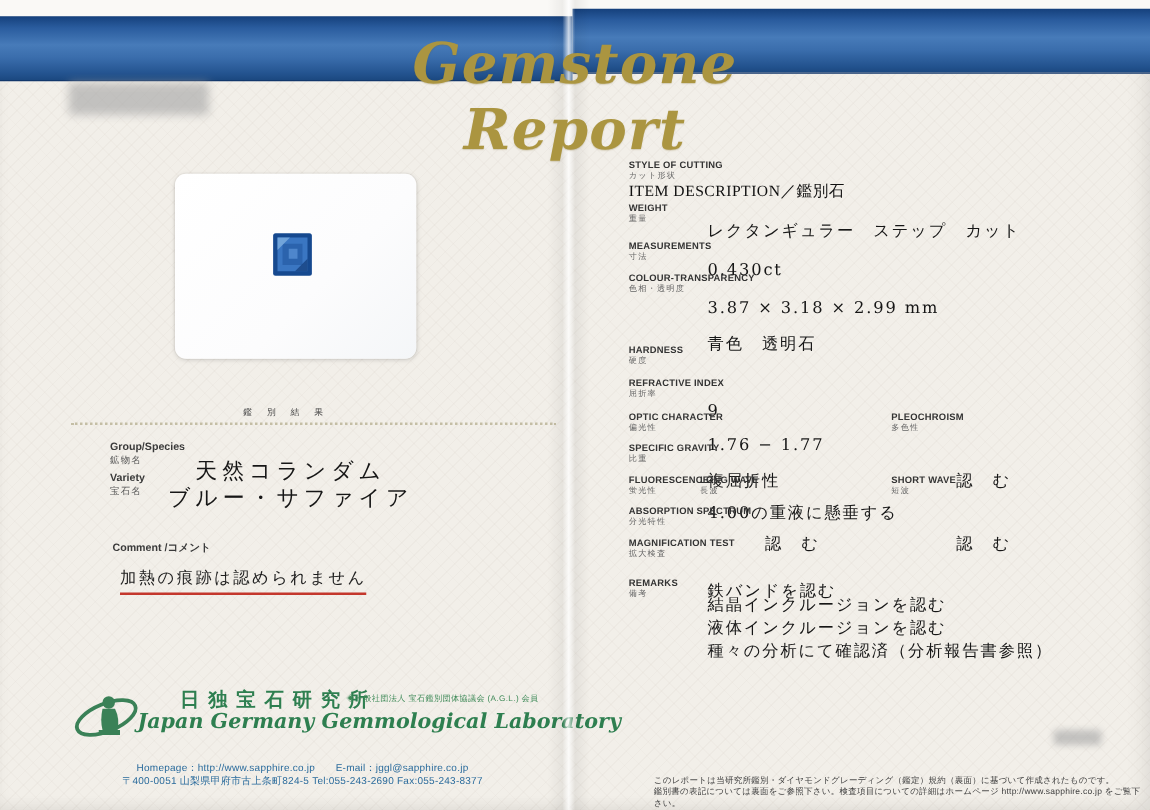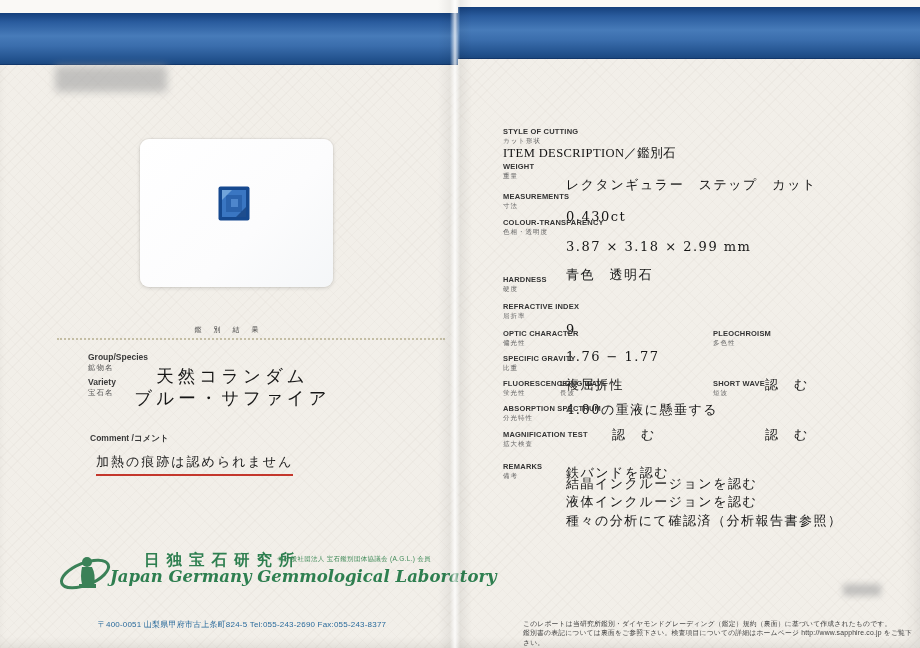--- a/index.html
+++ b/index.html
@@ -79,20 +79,21 @@
 </head>
 <body>
 
 <div id="scan">
 
   <div id="top-strip" class="abs"></div>
   <div id="band-left" class="abs band"></div>
   <div id="band-right" class="abs band"></div>
   <div id="fold" class="abs"></div>
 
+  <div id="title" class="abs">Gemstone Report</div>
 
   <div id="redact-left" class="abs redacted"></div>
 
   <div id="photo-card" class="abs">
     <svg id="gem" class="abs" width="32" height="35" viewBox="0 0 32 35">
       <rect x="0.5" y="0.5" width="31" height="34" rx="2" fill="#16498f"></rect>
       <rect x="4" y="4" width="24" height="27" fill="#3a76c2"></rect>
       <rect x="8" y="9" width="16" height="17" fill="#2b63ad"></rect>
       <polygon points="4,4 14,4 4,14" fill="#7fb0e0" opacity="0.8"></polygon>
       <polygon points="28,31 18,31 28,21" fill="#123c78" opacity="0.7"></polygon>
@@ -120,20 +121,21 @@
 
   <svg class="abs" style="left:58px;top:546px;" width="54" height="54" viewBox="0 0 54 54">
     <ellipse cx="27" cy="28" rx="25" ry="11" fill="none" stroke="#3a8157" stroke-width="3" transform="rotate(-22 27 28)"></ellipse>
     <circle cx="29" cy="16" r="5" fill="#3a8157"></circle>
     <path d="M24 21 Q22 30 24 38 L36 38 Q38 29 34 21 Z" fill="#3a8157"></path>
     <rect x="21" y="38" width="17" height="4" fill="#3a8157"></rect>
   </svg>
   <div id="lab-name-ja" class="abs">日独宝石研究所</div>
   <div id="lab-member" class="abs">◈一般社団法人 宝石鑑別団体協議会 (A.G.L.) 会員</div>
   <div id="lab-name-en" class="abs">Japan Germany Gemmological Laboratory</div>
+  <div id="lab-home" class="abs lab-line">Homepage：http://www.sapphire.co.jp　　E-mail：jggl@sapphire.co.jp</div>
   <div id="lab-addr" class="abs lab-line">〒400-0051 山梨県甲府市古上条町824-5  Tel:055-243-2690  Fax:055-243-8377</div>
 
   <div id="heading-item" class="abs rheading">ITEM DESCRIPTION／鑑別石</div>
 
   <div class="rlabel" style="left:503px;top:127px;">
     <span>STYLE OF CUTTING</span>
     <span class="sub">カット形状</span>
   </div>
   <div class="rval" style="left:566px;top:132px;">レクタンギュラー　ステップ　カット</div>
 

